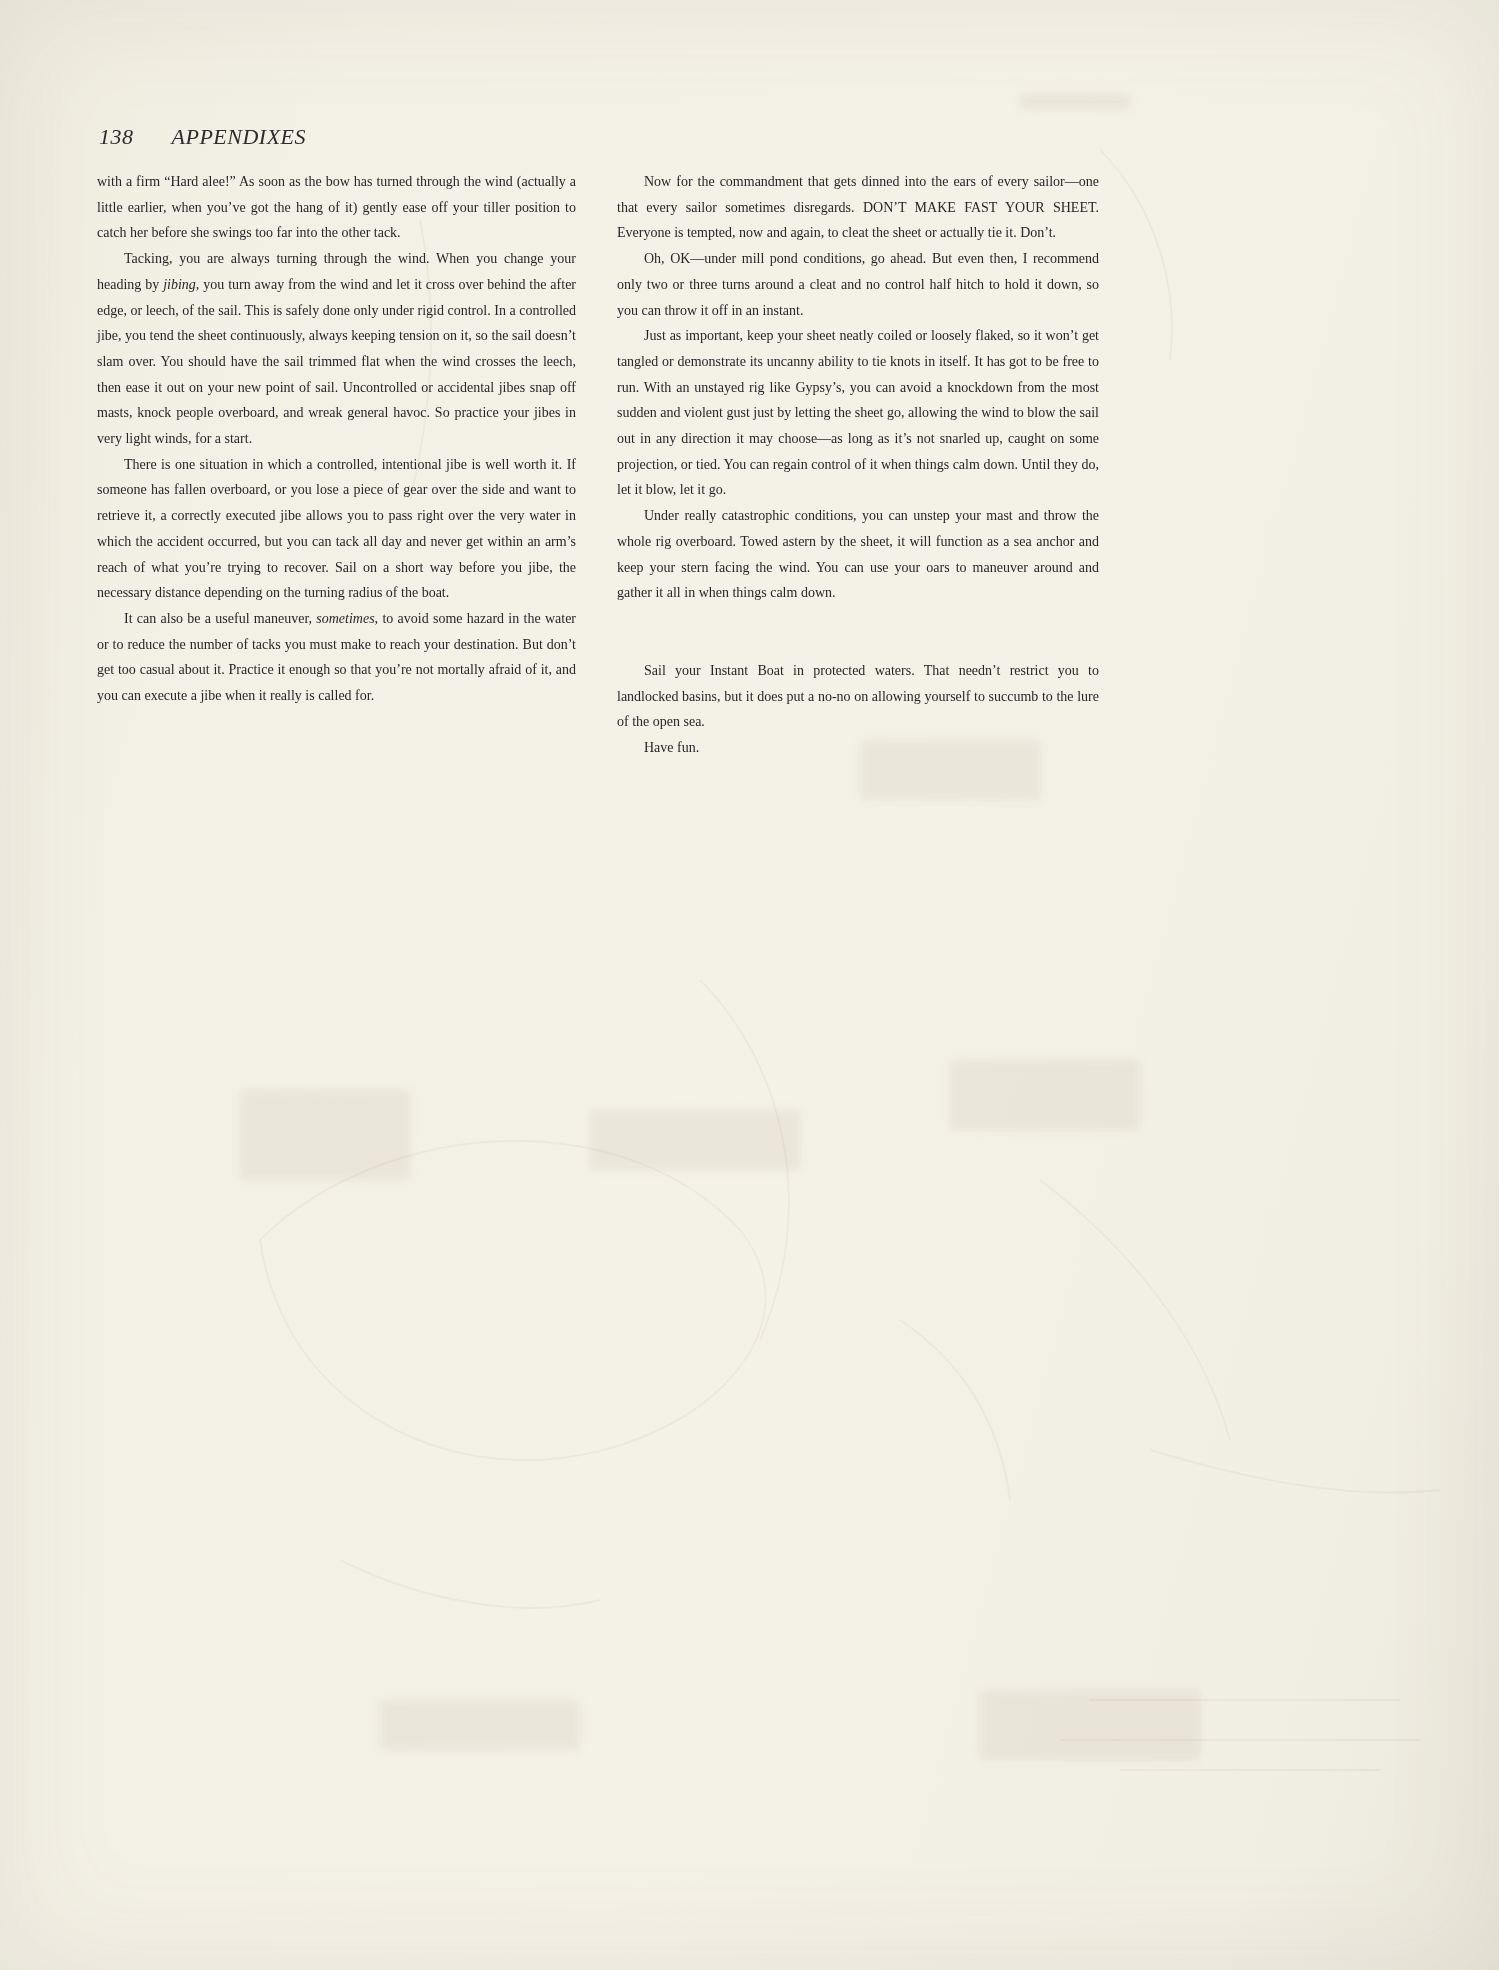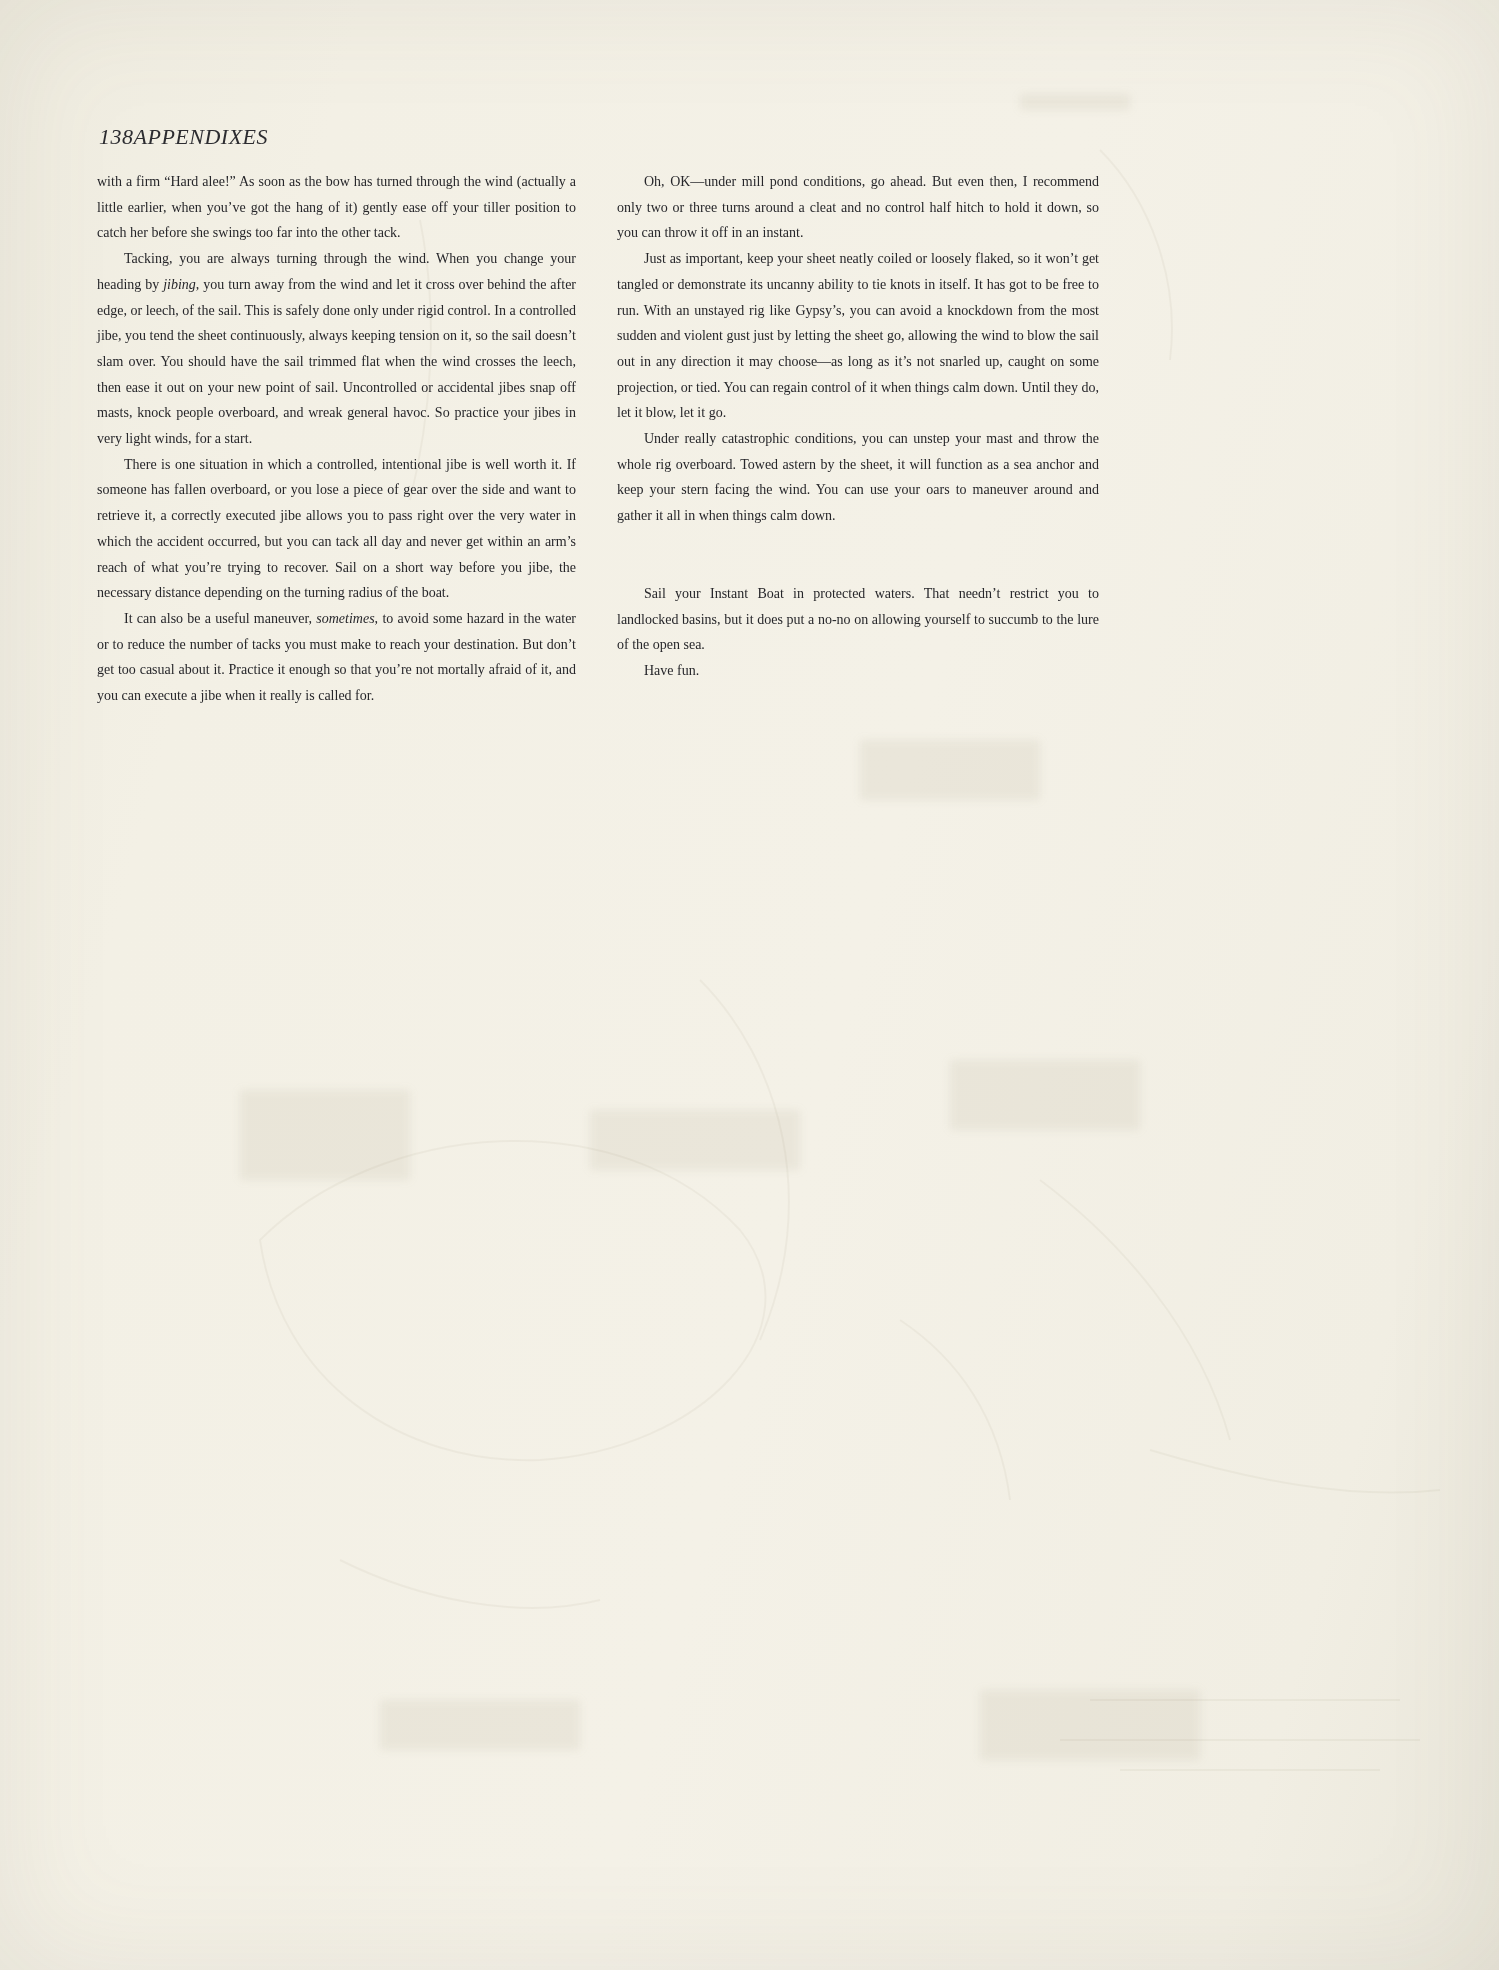--- a/index.html
+++ b/index.html
@@ -22,20 +22,21 @@
     inset: 0;
     pointer-events: none;
     box-shadow: inset 0 0 120px rgba(120,110,85,0.10);
   }
   .running-head {
     position: absolute;
     left: 99px;
     top: 124px;
     display: flex;
     align-items: baseline;
+    gap: 38px;
     font-style: italic;
     font-size: 22px;
     letter-spacing: 0.5px;
     color: #2c2c30;
   }
   .columns {
     position: absolute;
     left: 97px;
     top: 169px;
     width: 1002px;
@@ -107,20 +108,21 @@
   </div>
 
   <div class="columns">
     <div class="column">
         <p class="para"><span>with a firm “Hard alee!” As soon as the bow has turned through the wind (actually a little earlier, when you’ve got the hang of it) gently ease off your tiller position to catch her before she swings too far into the other tack.</span></p>
         <p class="para indent"><span>Tacking, you are always turning through the wind. When you change your heading by </span><em>jibing</em><span>, you turn away from the wind and let it cross over behind the after edge, or leech, of the sail. This is safely done only under rigid control. In a controlled jibe, you tend the sheet continuously, always keeping tension on it, so the sail doesn’t slam over. You should have the sail trimmed flat when the wind crosses the leech, then ease it out on your new point of sail. Uncontrolled or accidental jibes snap off masts, knock people overboard, and wreak general havoc. So practice your jibes in very light winds, for a start.</span></p>
         <p class="para indent"><span>There is one situation in which a controlled, intentional jibe is well worth it. If someone has fallen overboard, or you lose a piece of gear over the side and want to retrieve it, a correctly executed jibe allows you to pass right over the very water in which the accident occurred, but you can tack all day and never get within an arm’s reach of what you’re trying to recover. Sail on a short way before you jibe, the necessary distance depending on the turning radius of the boat.</span></p>
         <p class="para indent"><span>It can also be a useful maneuver, </span><em>sometimes</em><span>, to avoid some hazard in the water or to reduce the number of tacks you must make to reach your destination. But don’t get too casual about it. Practice it enough so that you’re not mortally afraid of it, and you can execute a jibe when it really is called for.</span></p>
       </div>
     <div class="column">
+        <p class="para indent"><span>Now for the commandment that gets dinned into the ears of every sailor—one that every sailor sometimes disregards. DON’T MAKE FAST YOUR SHEET. Everyone is tempted, now and again, to cleat the sheet or actually tie it. Don’t.</span></p>
         <p class="para indent"><span>Oh, OK—under mill pond conditions, go ahead. But even then, I recommend only two or three turns around a cleat and no control half hitch to hold it down, so you can throw it off in an instant.</span></p>
         <p class="para indent"><span>Just as important, keep your sheet neatly coiled or loosely flaked, so it won’t get tangled or demonstrate its uncanny ability to tie knots in itself. It has got to be free to run. With an unstayed rig like Gypsy’s, you can avoid a knockdown from the most sudden and violent gust just by letting the sheet go, allowing the wind to blow the sail out in any direction it may choose—as long as it’s not snarled up, caught on some projection, or tied. You can regain control of it when things calm down. Until they do, let it blow, let it go.</span></p>
         <p class="para indent"><span>Under really catastrophic conditions, you can unstep your mast and throw the whole rig overboard. Towed astern by the sheet, it will function as a sea anchor and keep your stern facing the wind. You can use your oars to maneuver around and gather it all in when things calm down.</span></p>
         <p class="para indent gap-before"><span>Sail your Instant Boat in protected waters. That needn’t restrict you to landlocked basins, but it does put a no-no on allowing yourself to succumb to the lure of the open sea.</span></p>
         <p class="para indent"><span>Have fun.</span></p>
       </div>
   </div>
 
 </div>
 

